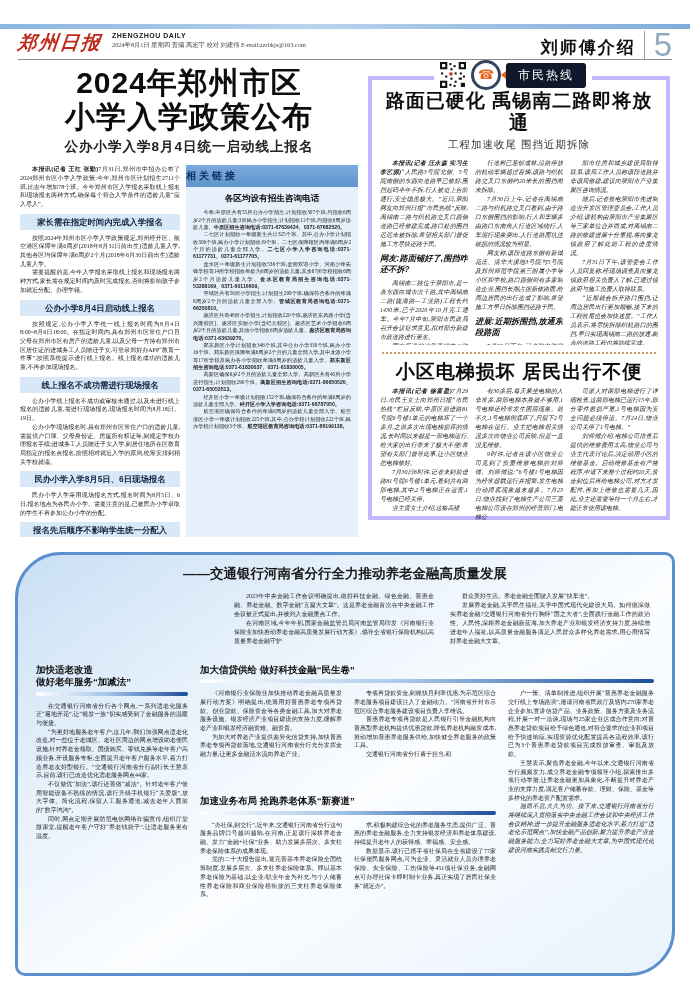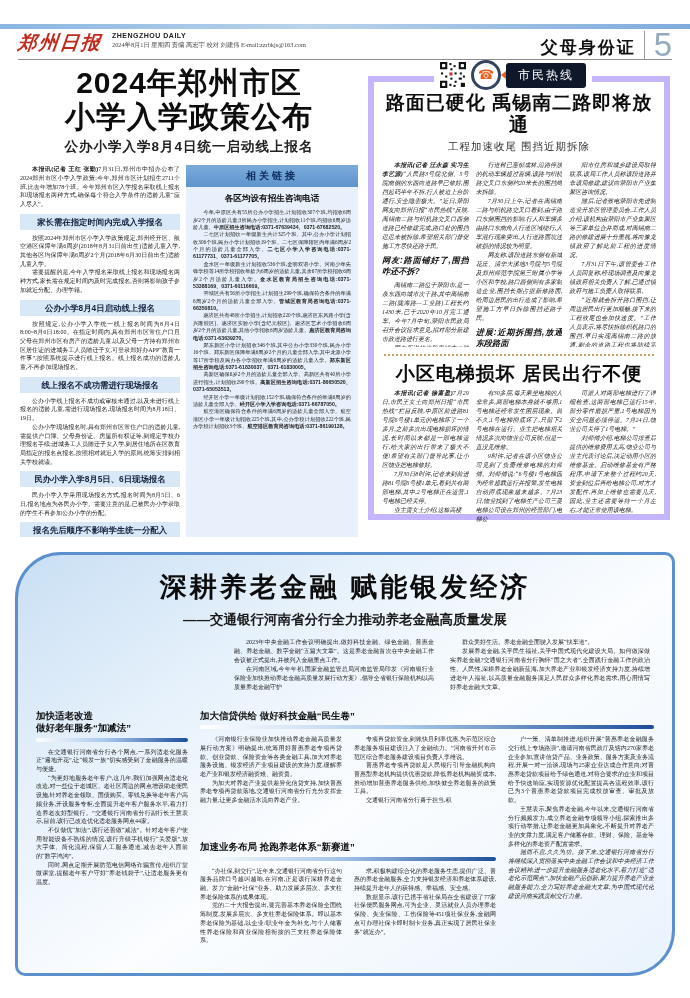--- a/index.html
+++ b/index.html
@@ -28,36 +28,36 @@
   .art-cols{display:flex;gap:6px;}
   .art-col{width:160px;height:372px;overflow:hidden;font-size:6px;line-height:1.45;text-align:justify;}
   .para{margin:0;text-indent:2em;}
   .para b{font-family:"Liberation Sans",sans-serif;}
   .italic-para{font-style:italic;}
   .band{background:#d9e8f7;color:#13233f;font-family:"Liberation Sans",sans-serif;font-weight:bold;
         font-size:8.4px;text-align:center;padding:3px 12px;margin:5px 0 4px;line-height:1.2;}
   
   .related{width:172px;height:372px;overflow:hidden;background:#e8f1fb;}
   .related-head{background:linear-gradient(180deg,#7babdb,#5e95cd);color:#0d2c5e;font-family:"Liberation Sans",sans-serif;
-                font-weight:bold;font-size:10px;letter-spacing:3px;text-align:center;padding:4px 0;}
+                font-weight:bold;font-size:10px;letter-spacing:3px;padding:4px 0;}
   .related-sub{font-family:"Liberation Sans",sans-serif;font-weight:bold;font-size:8.6px;text-align:center;
                color:#101010;margin:6px 0 4px;}
   .related-body{padding:0 7px;font-size:5.2px;line-height:1.42;text-align:justify;}
   
   .hotline{position:absolute;left:368px;top:60px;width:302px;}
   .badge-row{position:absolute;left:66px;top:0;display:flex;align-items:center;gap:5px;z-index:2;
              background:#fff;padding:0 6px;}
   .qr{display:block;}
   .phone-ic{width:24px;height:24px;border:3px solid #33445f;border-radius:50%;display:flex;align-items:center;
             justify-content:center;font-size:13px;color:#e8611c;background:#fff;}
   .badge{background:#0f172a;color:#fff;font-family:"Liberation Sans",sans-serif;font-weight:normal;font-size:12px;
          letter-spacing:2px;padding:4px 12px;border-radius:3px;position:relative;}
   .badge::before{content:"";position:absolute;left:-5px;top:50%;margin-top:-4px;border-right:5px solid #e8611c;
                  border-top:4px solid transparent;border-bottom:4px solid transparent;}
-  .frame{margin-top:16px;border:6px solid #c4b5fd;height:444px;box-sizing:border-box;padding:8px 8px 6px;position:relative;}
+  .frame{margin-top:16px;border:4px solid #c4b5fd;height:444px;box-sizing:border-box;padding:8px 8px 6px;position:relative;}
   .a-title{font-family:"Liberation Sans",sans-serif;font-weight:900;font-size:19px;text-align:center;
            letter-spacing:1px;color:#0d0d0d;margin:2px 0 4px;line-height:1.15;}
   .a-deck{font-family:"Liberation Sans",sans-serif;font-size:10.5px;text-align:center;color:#333;
           letter-spacing:1px;margin-bottom:7px;}
   .a-cols{display:flex;gap:7px;font-style:italic;}
   .a-col{width:91px;overflow:hidden;font-size:6px;line-height:1.5;text-align:justify;}
   .a1 .a-col{height:186px;}
   .a2 .a-col{height:136px;}
   .col-subhead{font-family:"Liberation Sans",sans-serif;font-weight:bold;font-size:8.2px;line-height:1.35;
                margin:4px 0;color:#111;}
@@ -95,21 +95,21 @@
 
   <div class="topbar"></div>
 
   <div class="masthead">
     <span class="logo">郑州日报</span>
     <div class="mast-info">
       <div class="mast-en">ZHENGZHOU DAILY</div>
       <div class="mast-date">2024年8月1日 星期四 责编 高宏宇 校对 刘建伟 E-mail:zzrbkjs@163.com</div>
     </div>
     <div class="mast-right">
-      <span class="sec-label">父母身份证</span>
+      <span class="sec-label">刘师傅介绍</span>
       <span class="page-no">5</span>
     </div>
   </div>
   <div class="mast-rule"></div>
 
   <div class="main-art">
     <h1 class="headline">
       <span>2024年郑州市区</span><br>
       <span>小学入学政策公布</span>
     </h1>
@@ -237,21 +237,20 @@
           <div class="a-col">
               <p class="para">司派人对两部电梯进行了详细检查,这两部电梯已运行15年,部分零件磨损严重,1号电梯因为安全问题必须停运。7月24日,物业公司关停了1号电梯。”</p>
               <p class="para">刘师傅介绍,电梯公司排查后提供的维修费用太高,物业公司与业主代表讨论后,决定动用小区的维修基金。启动维修基金有严格程序,申请下来整个过程约20天,资金到位后再给电梯公司,对方才发配件,再加上维修也需要几天,因此,业主还需要等待一个月左右,才能正常使用该电梯。</p>
             </div>
         </div>
       </div>
     </div>
   </div>
 
   <div class="fin">
-    <h2 class="fin-title">深耕养老金融  赋能银发经济</h2>
     <div class="fin-deck">——交通银行河南省分行全力推动养老金融高质量发展</div>
 
     <div class="fin-intro">
       <div class="fin-intro-col">
           <p class="para">2023年中央金融工作会议明确提出,做好科技金融、绿色金融、普惠金融、养老金融、数字金融“五篇大文章”。这是养老金融首次在中央金融工作会议被正式提出,并被列入金融重点工作。</p>
           <p class="para">在河南区域,今年年初,国家金融监管总局河南监管局印发《河南银行业保险业加快推动养老金融高质量发展行动方案》,倡导全省银行保险机构以高质量养老金融守护</p>
         </div>
       <div class="fin-intro-col">
           <p class="para">群众美好生活。养老金融全面驶入发展“快车道”。</p>
           <p class="para">发展养老金融,关乎民生福祉,关乎中国式现代化建设大局。如何做深做实养老金融?交通银行河南省分行胸怀“国之大者”,全面践行金融工作的政治性、人民性,深耕养老金融新蓝海,加大养老产业和银发经济支持力度,持续增进老年人福祉,以高质量金融服务满足人民群众多样化养老需求,用心用情写好养老金融大文章。</p>

